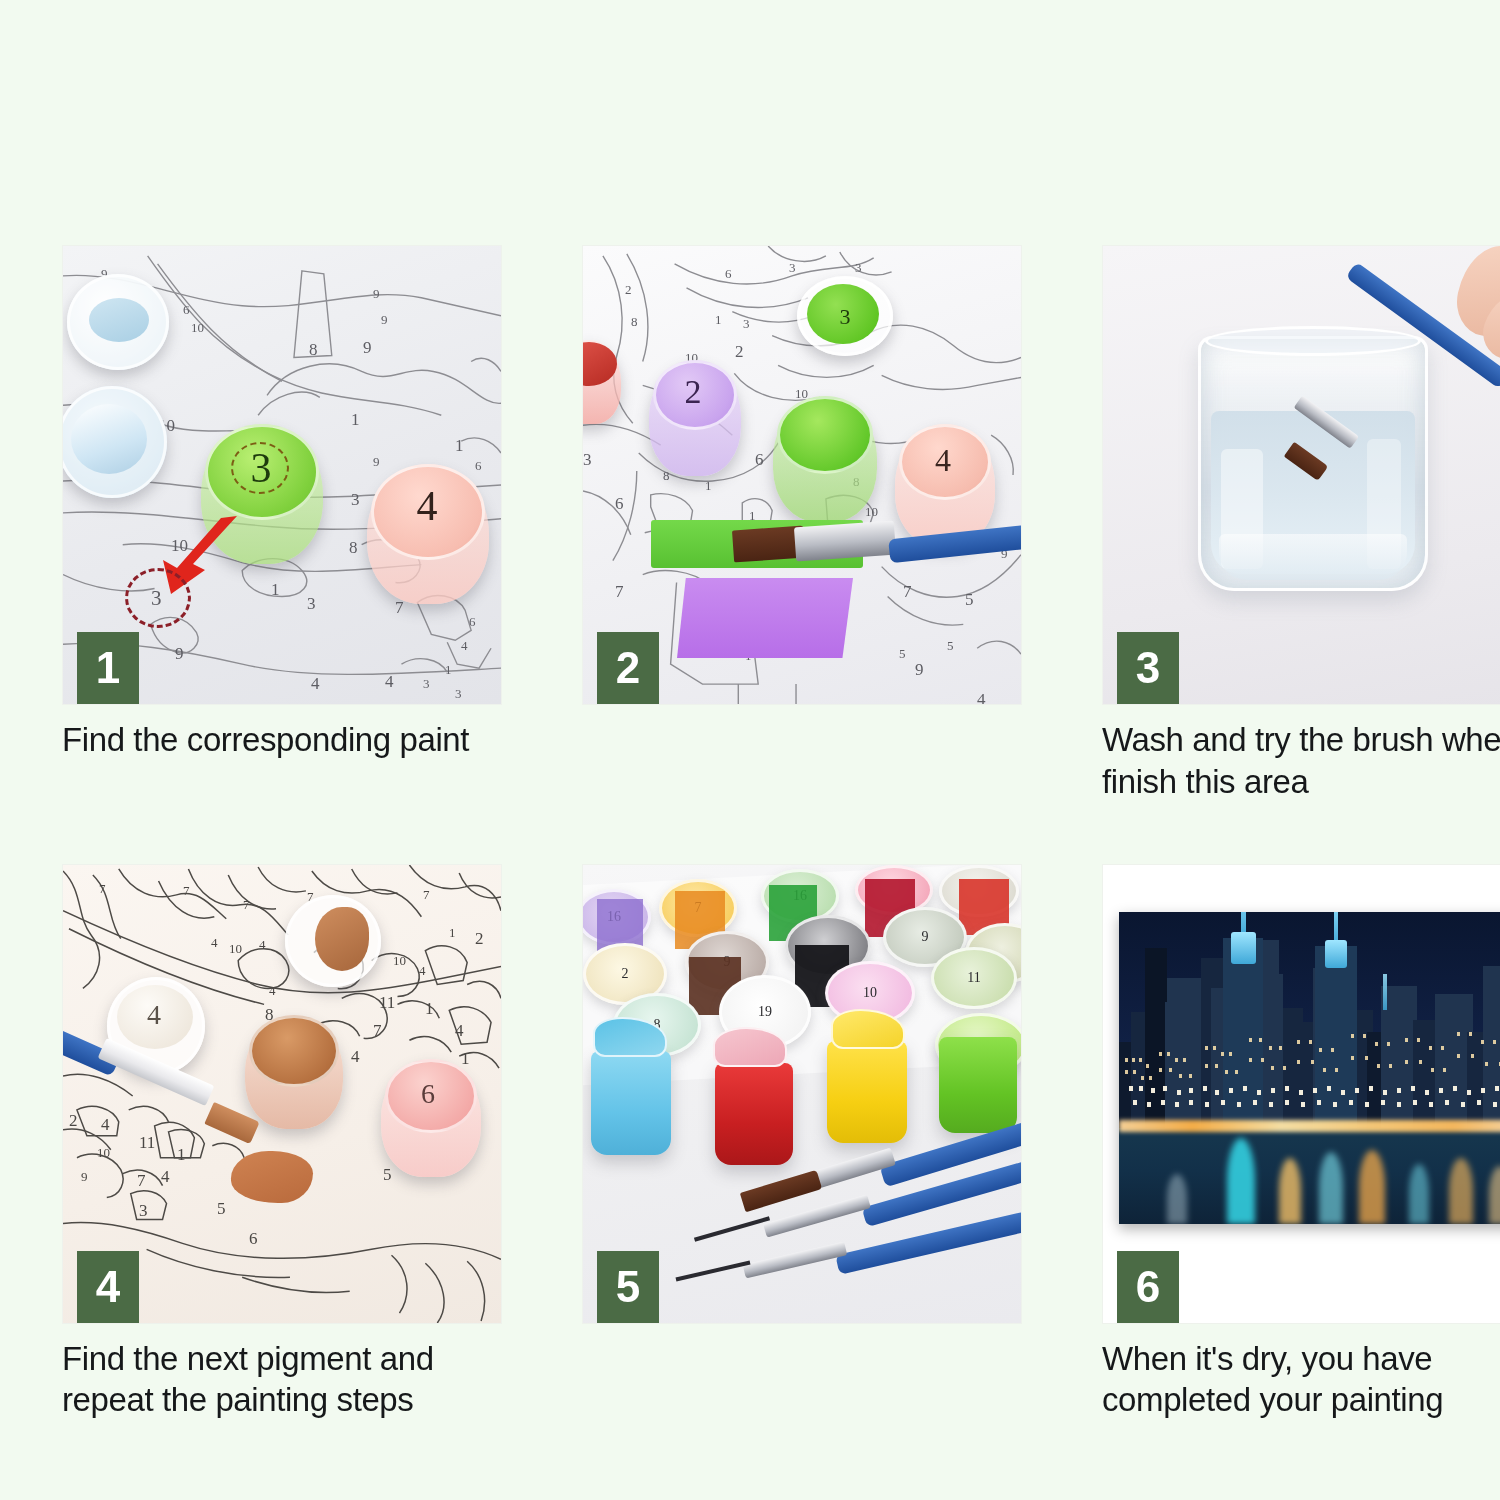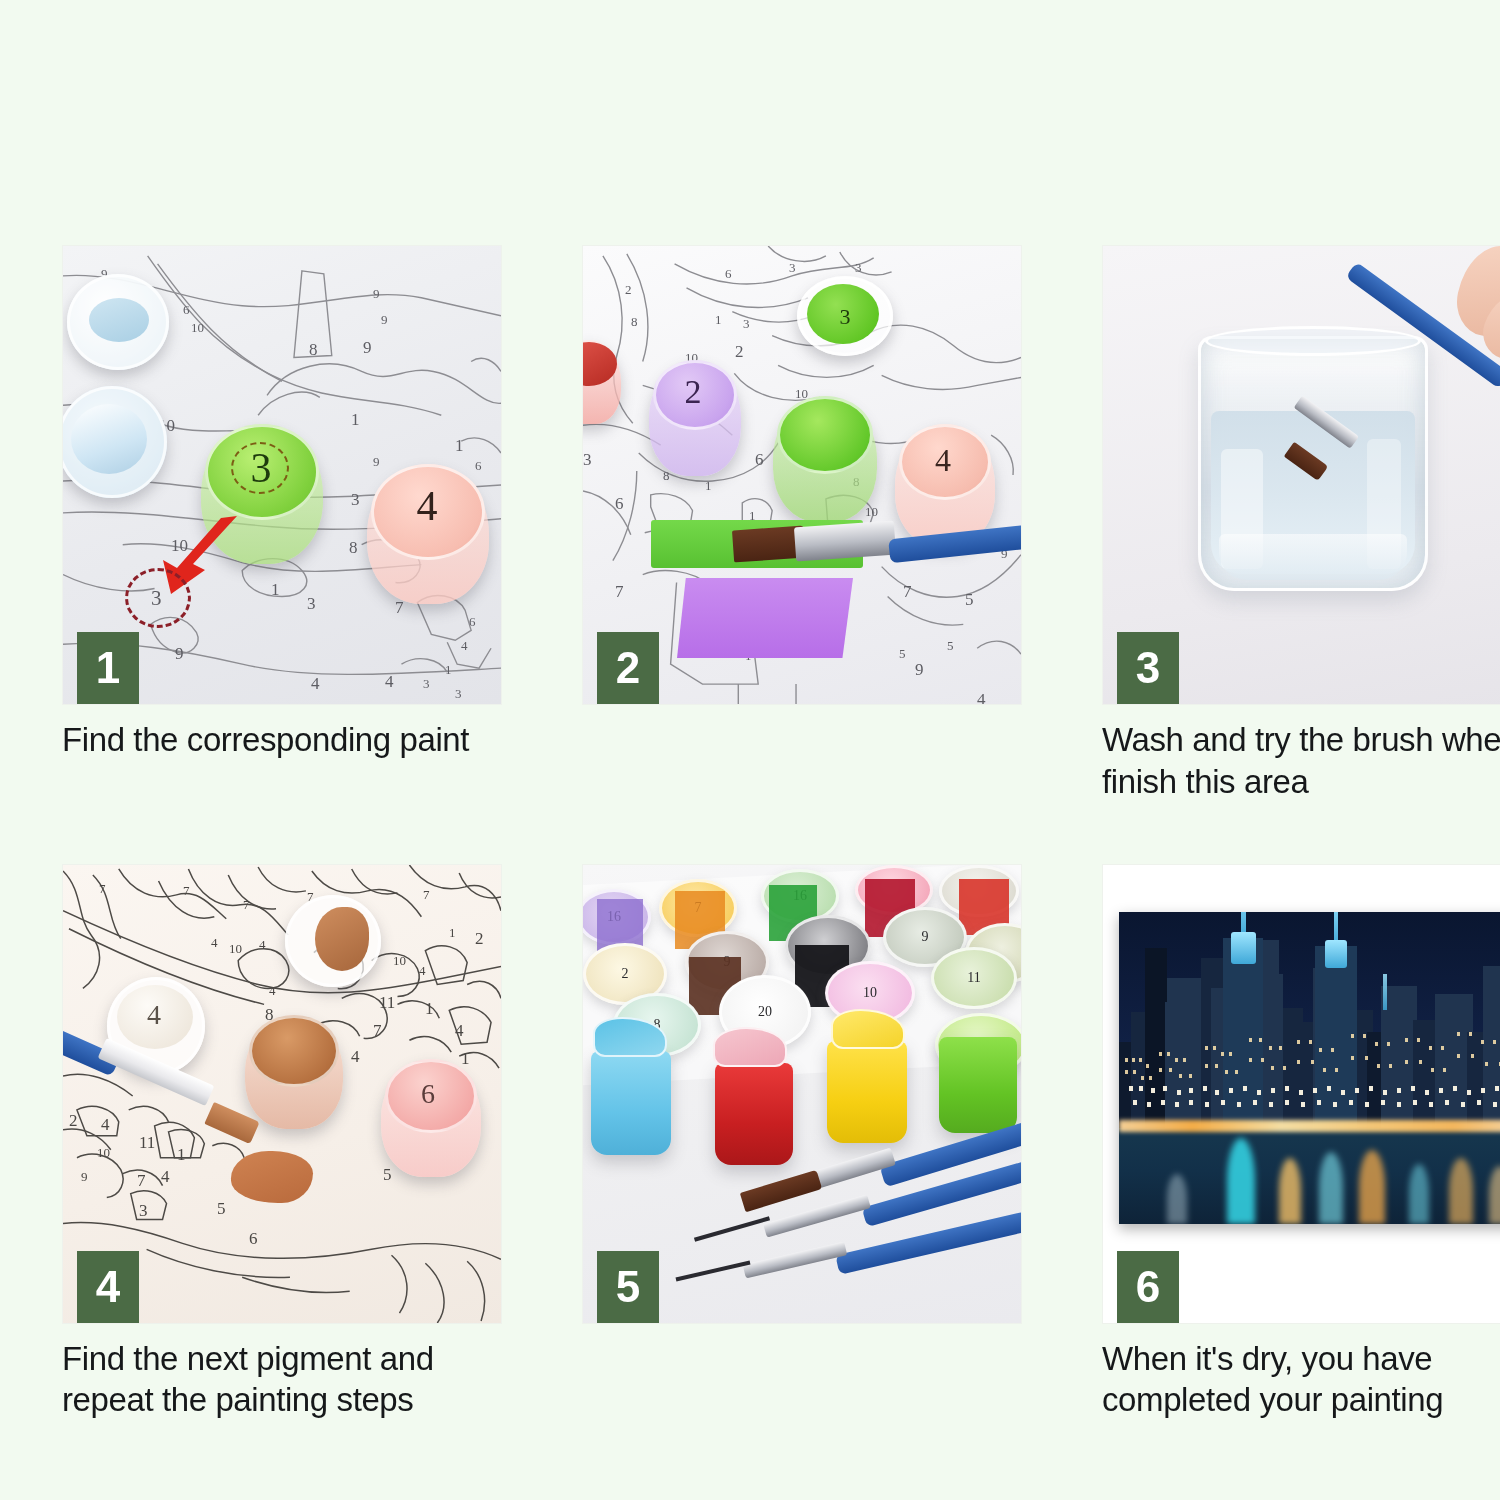--- a/index.html
+++ b/index.html
@@ -729,21 +729,21 @@
              background: radial-gradient(circle at 45% 40%, #e7ece4, #bcc4b6);">9</div>
         <div class="pot5" style="left:382px; top:58px; width:80px; height:60px;
              background: radial-gradient(circle at 45% 40%, #eef0e0, #cbd0a8);"></div>
 
         <div style="position:absolute; left:106px; top:92px; width:52px; height:58px; background:#5c3324; opacity:.92;"></div>
         <div style="position:absolute; left:212px; top:80px; width:54px; height:62px; background:#16161a; opacity:.95;"></div>
 
         <div class="pot5" style="left:30px; top:128px; width:88px; height:64px;
              background: radial-gradient(circle at 45% 40%, #e7f6ef, #bedfcd);">8</div>
         <div class="pot5" style="left:136px; top:110px; width:92px; height:74px;
-             background: radial-gradient(circle at 45% 40%, #ffffff, #f0f0f0);">20</div>
+             background: radial-gradient(circle at 45% 40%, #ffffff, #f0f0f0);">19</div>
         <div class="pot5" style="left:242px; top:96px; width:90px; height:64px;
              background: radial-gradient(circle at 45% 40%, #fbdff1, #f0b4de);">10</div>
         <div class="pot5" style="left:348px; top:82px; width:86px; height:62px;
              background: radial-gradient(circle at 45% 40%, #e8f2da, #c3d9a4);">11</div>
         <div class="pot5" style="left:352px; top:148px; width:92px; height:64px;
              background: radial-gradient(circle at 45% 40%, #e6f7c8, #bbe77a);">22</div>
 
         <div class="openpot" style="left:8px; top:186px; width:80px; height:104px;
              background: linear-gradient(180deg,#8ed9f2,#63c3e8 60%,#4fb0d8);">
           <div class="cap" style="left:2px; top:-34px; background: linear-gradient(160deg,#5bc2e6,#8fd7ef); border-radius:40% 60% 12px 12px;"></div>

